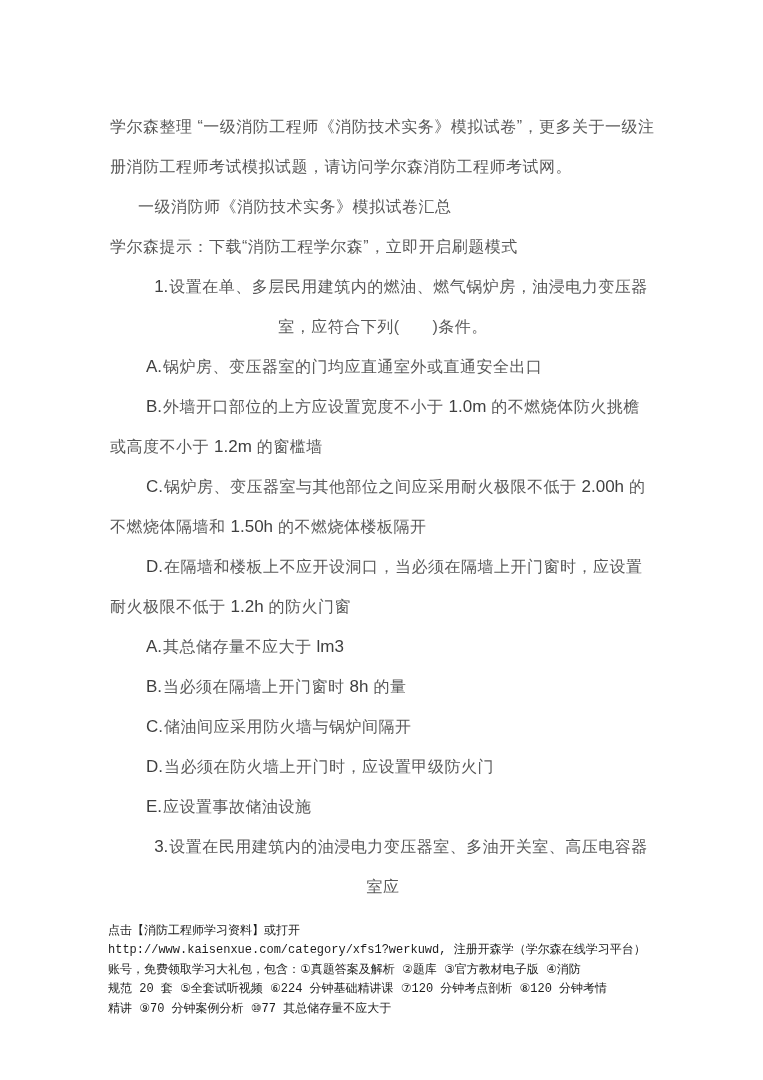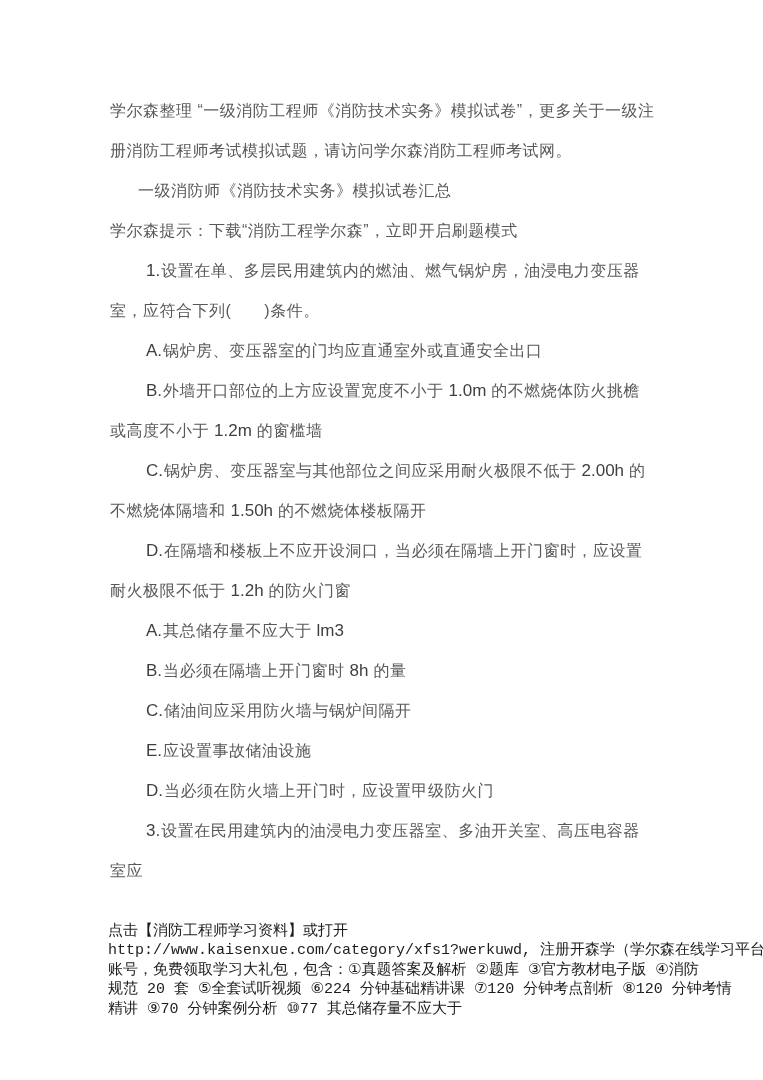--- a/index.html
+++ b/index.html
@@ -15,51 +15,51 @@
     font-family: "Liberation Sans", "DejaVu Sans", sans-serif;
   }
   .page {
     position: absolute;
     inset: 0;
     background: var(--page-bg, #ffffff);
   }
   .doc-body {
     position: absolute;
     left: 110px;
-    top: 91px;
+    top: 107px;
     width: 546px;
   }
   .para {
     margin: 0;
     font-size: 16px;
     line-height: 40px;
     letter-spacing: 0.5px;
     color: var(--text-color, #595959);
     text-align: left;
   }
   .para.heading  { text-indent: 28px; }
-  .para.question { text-indent: 36px; }
+  .para.question { text-indent: 36px; text-align: center; }
   .para.option   { text-indent: 36px; }
   .latin {
     font-family: "Liberation Sans", sans-serif;
     font-size: 17px;
     color: var(--latin-color, #3f3f3f);
     letter-spacing: 0;
   }
   .latin.pad { margin: 0 5px; }
   .latin.pfx { margin-right: 1px; }
   .promo-footer {
     position: absolute;
     left: 108px;
     top: 922px;
     width: 600px;
   }
   .footer-line {
     font-family: "Liberation Mono", "DejaVu Sans Mono", "DejaVu Sans", monospace;
-    font-size: 15px;
+    font-size: 12px;
     line-height: 19.4px;
     color: var(--footer-color, #1c1c1c);
     white-space: nowrap;
   }
 </style>
 </head>
 <body>
 
 <div class="page">
   <div class="doc-body">
@@ -67,22 +67,22 @@
       <div class="para heading"><span class="cn">一级消防师《消防技术实务》模拟试卷汇总</span></div>
       <div class="para body"><span class="cn">学尔森提示：下载“消防工程学尔森”，立即开启刷题模式</span></div>
       <div class="para question"><span class="latin pfx">1.</span><span class="cn">设置在单、多层民用建筑内的燃油、燃气锅炉房，油浸电力变压器室，应符合下列(　　)条件。</span></div>
       <div class="para option"><span class="latin pfx">A.</span><span class="cn">锅炉房、变压器室的门均应直通室外或直通安全出口</span></div>
       <div class="para option"><span class="latin pfx">B.</span><span class="cn">外墙开口部位的上方应设置宽度不小于</span><span class="latin pad">1.0m</span><span class="cn">的不燃烧体防火挑檐或高度不小于</span><span class="latin pad">1.2m</span><span class="cn">的窗槛墙</span></div>
       <div class="para option"><span class="latin pfx">C.</span><span class="cn">锅炉房、变压器室与其他部位之间应采用耐火极限不低于</span><span class="latin pad">2.00h</span><span class="cn">的不燃烧体隔墙和</span><span class="latin pad">1.50h</span><span class="cn">的不燃烧体楼板隔开</span></div>
       <div class="para option"><span class="latin pfx">D.</span><span class="cn">在隔墙和楼板上不应开设洞口，当必须在隔墙上开门窗时，应设置耐火极限不低于</span><span class="latin pad">1.2h</span><span class="cn">的防火门窗</span></div>
       <div class="para option"><span class="latin pfx">A.</span><span class="cn">其总储存量不应大于</span><span class="latin pad">lm3</span></div>
       <div class="para option"><span class="latin pfx">B.</span><span class="cn">当必须在隔墙上开门窗时</span><span class="latin pad">8h</span><span class="cn">的量</span></div>
       <div class="para option"><span class="latin pfx">C.</span><span class="cn">储油间应采用防火墙与锅炉间隔开</span></div>
+      <div class="para option"><span class="latin pfx">D.</span><span class="cn">当必须在防火墙上开门时，应设置甲级防火门</span></div>
       <div class="para option"><span class="latin pfx">E.</span><span class="cn">应设置事故储油设施</span></div>
-      <div class="para option"><span class="latin pfx">D.</span><span class="cn">当必须在防火墙上开门时，应设置甲级防火门</span></div>
       <div class="para question"><span class="latin pfx">3.</span><span class="cn">设置在民用建筑内的油浸电力变压器室、多油开关室、高压电容器室应</span></div>
     </div>
   <div class="promo-footer">
       <div class="footer-line">点击【消防工程师学习资料】或打开</div>
       <div class="footer-line">http://www.kaisenxue.com/category/xfs1?werkuwd, 注册开森学（学尔森在线学习平台）</div>
       <div class="footer-line">账号，免费领取学习大礼包，包含：①真题答案及解析 ②题库 ③官方教材电子版 ④消防</div>
       <div class="footer-line">规范 20 套 ⑤全套试听视频 ⑥224 分钟基础精讲课 ⑦120 分钟考点剖析 ⑧120 分钟考情</div>
       <div class="footer-line">精讲 ⑨70 分钟案例分析 ⑩77 其总储存量不应大于</div>
     </div>
 </div>

